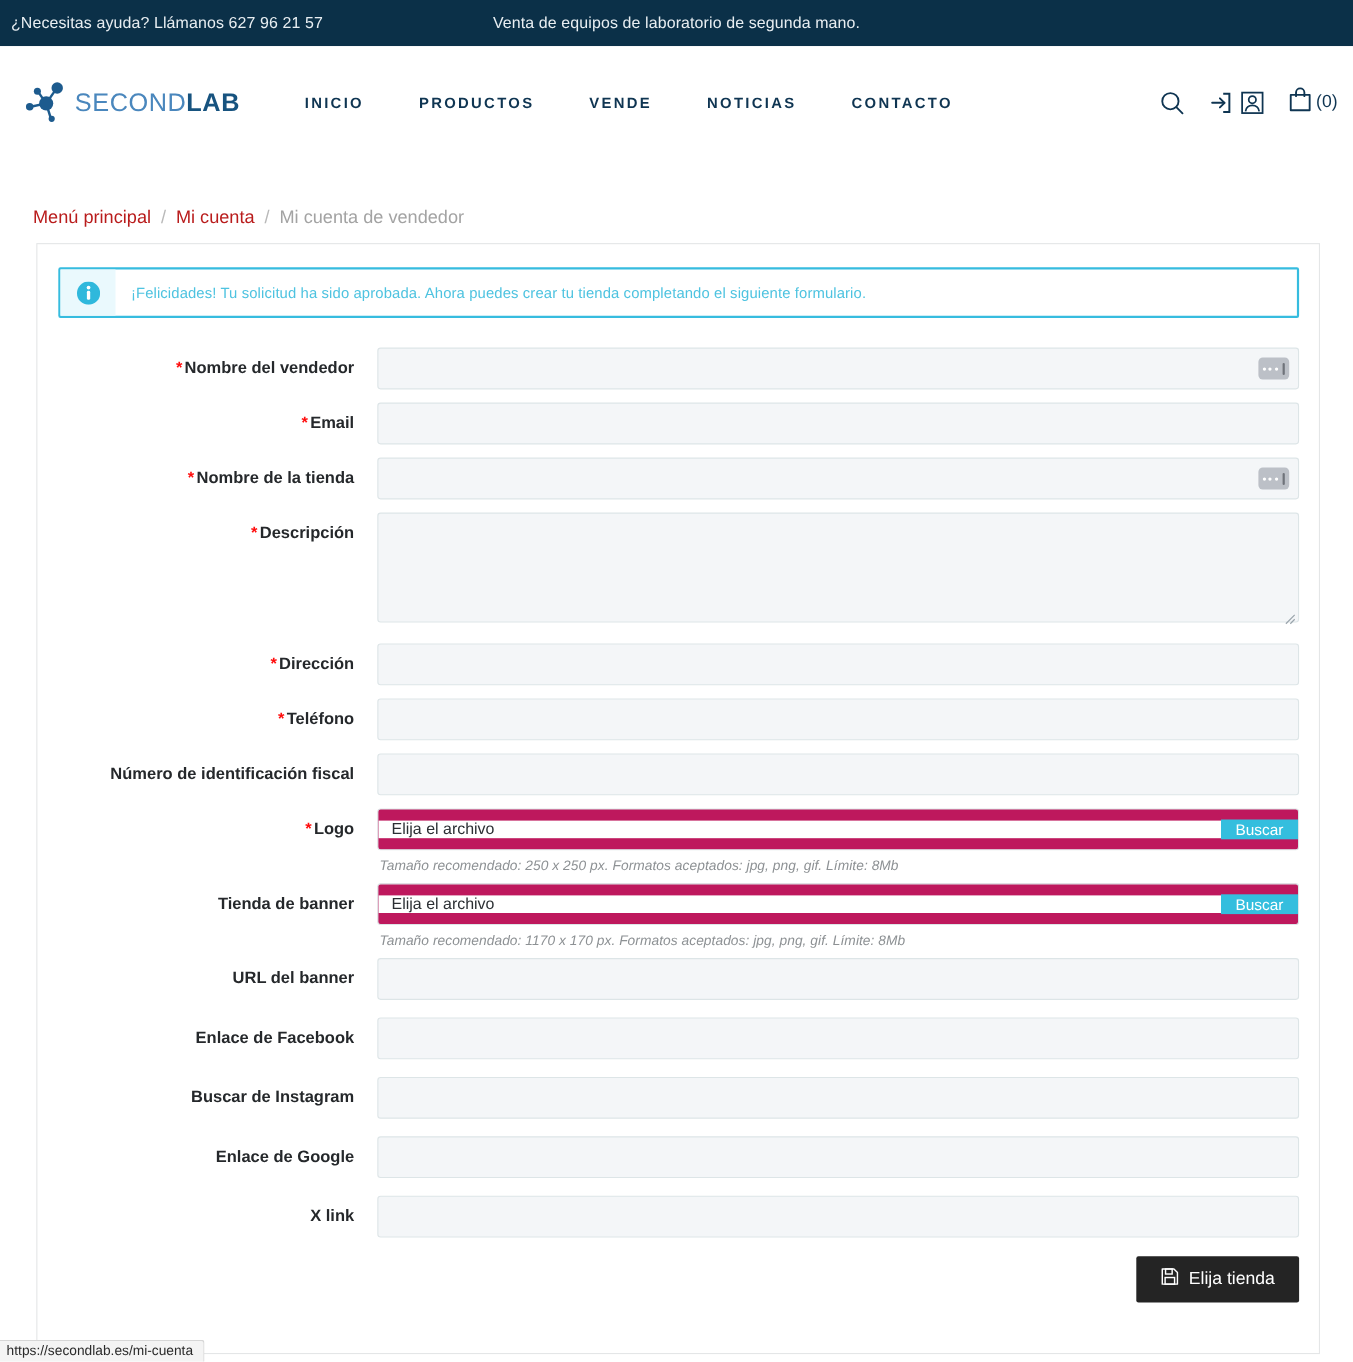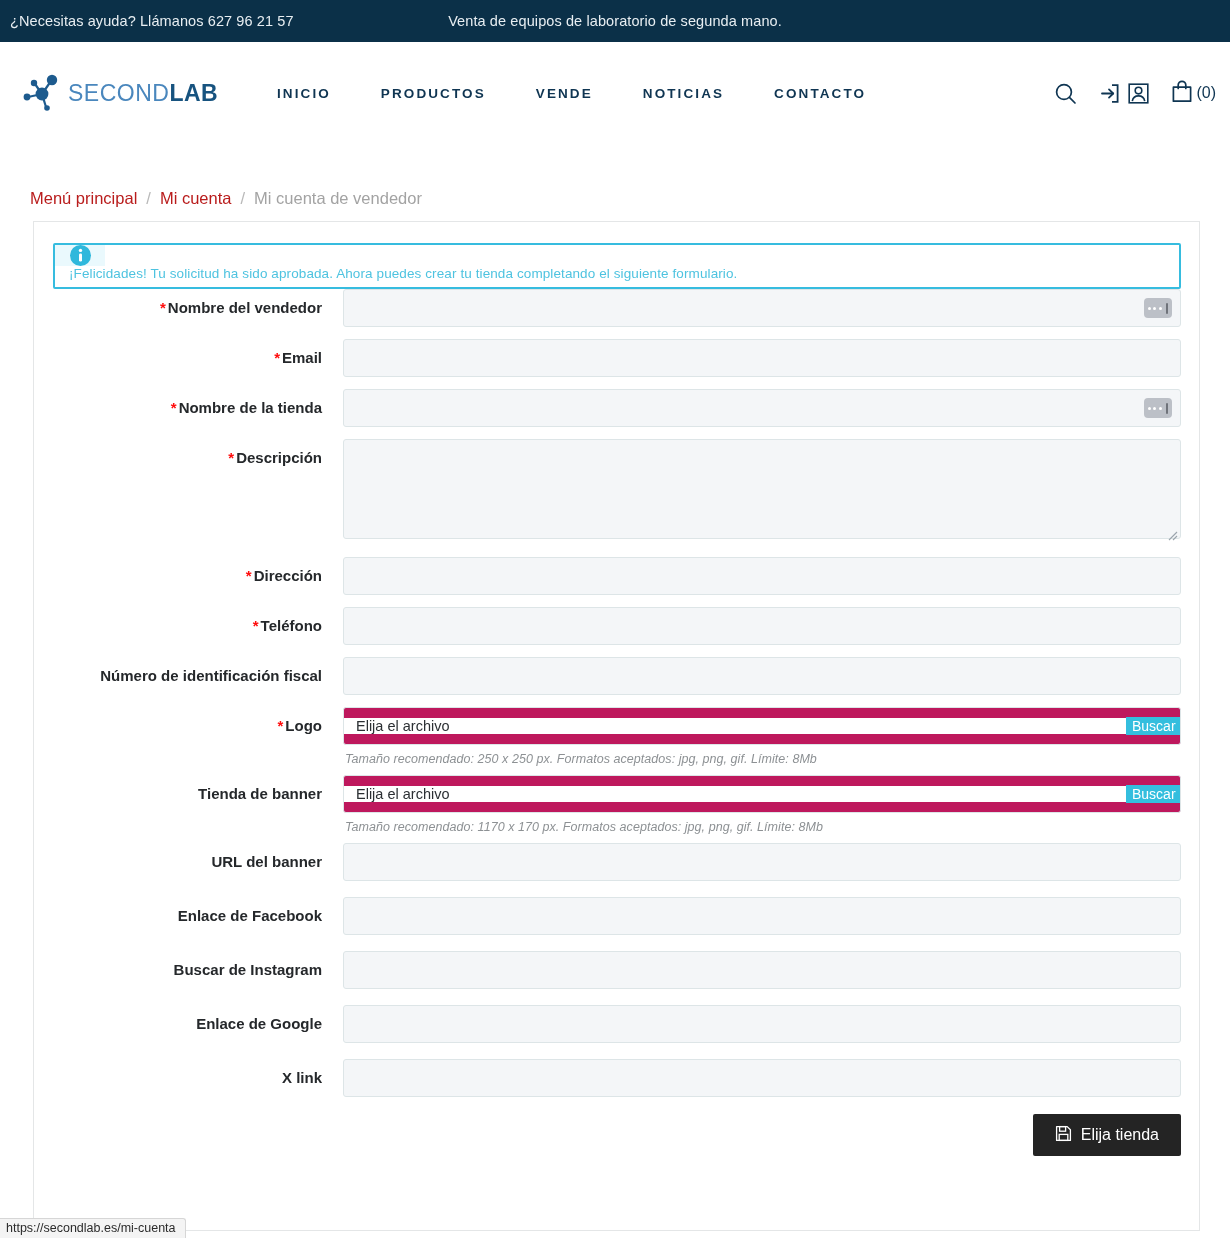--- a/index.html
+++ b/index.html
@@ -101,21 +101,21 @@
     overflow: hidden;
   }
 
   
   .alert {
     display: flex;
     align-items: stretch;
     border: 2px solid #36bcdf;
     border-radius: 2px;
     height: 46px;
-    flex-direction: column;
+    margin-bottom: 27px;
   }
   .alert-icon {
     width: 50px;
     background: #eaf9fd;
     display: flex;
     align-items: center;
     justify-content: center;
     flex: none;
   }
   .alert-text {
@@ -200,21 +200,21 @@
     border: 0;
     outline: none;
     background: #fff;
     font-family: inherit;
     font-size: 14.5px;
     padding: 0 12px;
     color: #2b2f33;
   }
   .filebox input::placeholder { color: #2b2f33; opacity: 1; }
   .file-btn {
-    width: 54px;
+    width: 70px;
     background: #34bede;
     color: #fff;
     border: 0;
     font-family: inherit;
     font-size: 14px;
     cursor: pointer;
     flex: none;
   }
   .fhelp {
     font-size: 12.5px;

